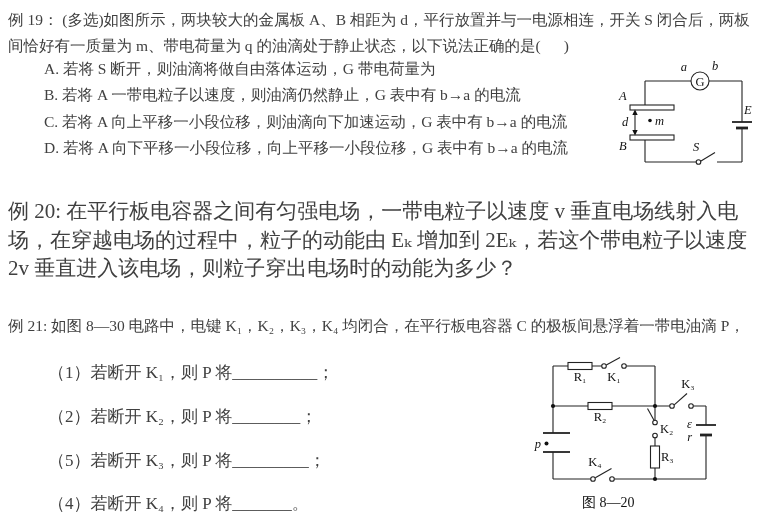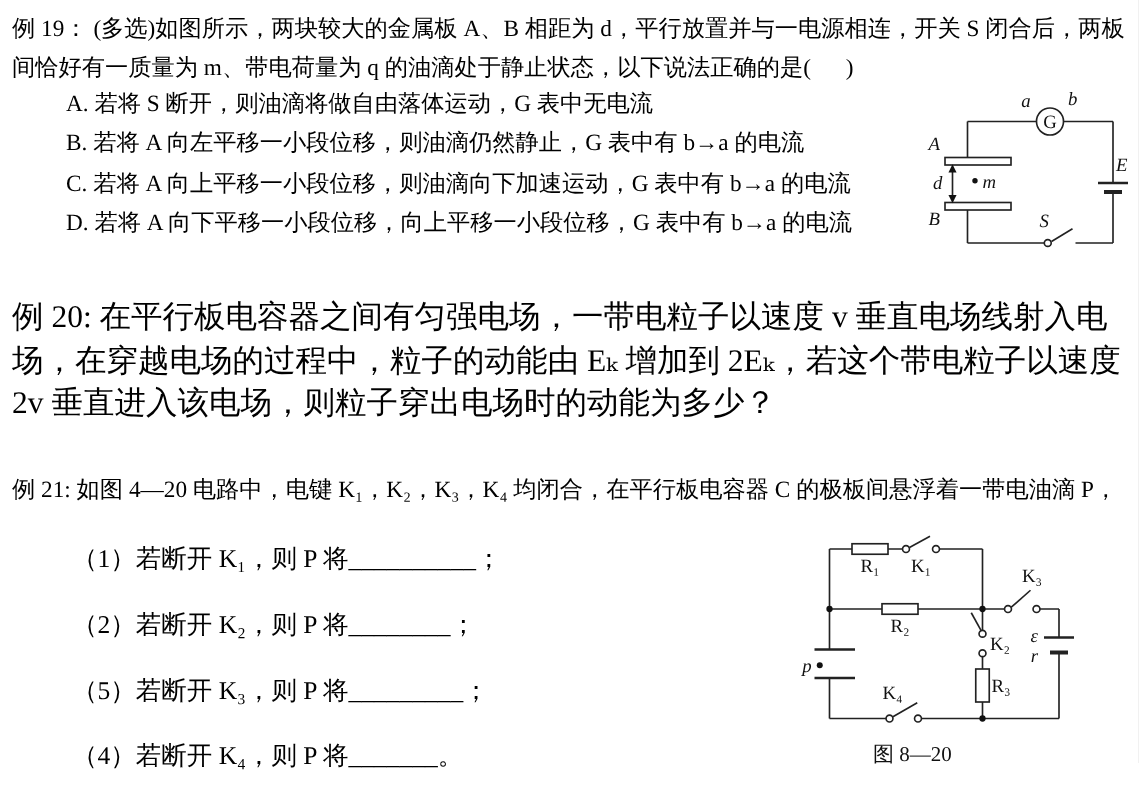--- a/index.html
+++ b/index.html
@@ -1,19 +1,19 @@
 <!DOCTYPE html>
 <html><head>
 <meta charset="utf-8">
 <style>
   html,body { margin:0; padding:0; background:#e8e8e8; }
   .page {
     position:relative; width:759px; height:524px; margin:0 auto;
     background:#ffffff; overflow:hidden;
-    font-family:"Liberation Serif","DejaVu Serif",serif; color:#000000;
+    font-family:"Liberation Serif","DejaVu Serif",serif; color:#404040;
   }
   .para { position:absolute; }
   .p19 { left:8px;  top:7px;   width:748px; font-size:15.5px; line-height:26px; }
   .options { position:absolute; left:44px; top:59px; width:578px; font-size:15.5px; }
   .opt { height:26.3px; white-space:nowrap; }
   .p20 { left:8px;  top:197px; width:750px; font-size:21px; line-height:28.5px; }
   .p21 { left:8px;  top:316px; width:750px; font-size:15.5px; white-space:nowrap; }
   .blank { position:absolute; left:48px; font-size:17px; white-space:nowrap; }
   .b1 { top:361px; } .b2 { top:405px; } .b3 { top:449px; } .b4 { top:492px; }
   svg.fig1 { position:absolute; left:617px; top:57px;  }
@@ -28,22 +28,22 @@
   .dot   { fill:#111; stroke:none; }
 </style>
 </head>
 <body>
 
 <div class="page">
 
   <div class="para p19">例 19：  (多选)如图所示，两块较大的金属板 A、B 相距为 d，平行放置并与一电源相连，开关 S 闭合后，两板间恰好有一质量为 m、带电荷量为 q 的油滴处于静止状态，以下说法正确的是(&nbsp;&nbsp;&nbsp;&nbsp;&nbsp;&nbsp;)</div>
 
   <div class="options">
-    <div class="opt">A. 若将 S 断开，则油滴将做自由落体运动，G 表中无电流</div>
-    <div class="opt">B. 若将 A 向左平移一小段位移，则油滴仍然静止，G 表中有 b→a 的电流</div>
+    <div class="opt">A. 若将 S 断开，则油滴将做自由落体运动，G 带电荷量为</div>
+    <div class="opt">B. 若将 A 一带电粒子以速度，则油滴仍然静止，G 表中有 b→a 的电流</div>
     <div class="opt">C. 若将 A 向上平移一小段位移，则油滴向下加速运动，G 表中有 b→a 的电流</div>
     <div class="opt">D. 若将 A 向下平移一小段位移，向上平移一小段位移，G 表中有 b→a 的电流</div>
   </div>
 
   <svg class="fig1" width="142" height="112" viewBox="0 0 142 112">
     <path class="wire" d="M28,24 H74 M92,24 H125 M125,24 V65 M125,71 V105 M100,105 H125 M28,105 H79 M28,24 V48 M28,83 V105"></path>
     <circle class="comp" cx="83" cy="24" r="9"></circle>
     <text x="83" y="28.5" text-anchor="middle" font-size="11">G</text>
     <text class="it" x="70" y="14" text-anchor="end">a</text>
     <text class="it" x="95" y="13">b</text>
@@ -60,21 +60,21 @@
     <path class="wire" d="M18,55 V76"></path>
     <path class="dot" d="M18,52.5 L15.3,58 H20.7 Z"></path>
     <path class="dot" d="M18,78.5 L15.3,73 H20.7 Z"></path>
     <text class="it" x="5" y="69">d</text>
     <circle class="dot" cx="33" cy="63.5" r="1.8"></circle>
     <text class="it" x="38" y="68">m</text>
   </svg>
 
   <div class="para p20">例 20: 在平行板电容器之间有匀强电场，一带电粒子以速度 v 垂直电场线射入电场，在穿越电场的过程中，粒子的动能由 Eₖ 增加到 2Eₖ，若这个带电粒子以速度 2v 垂直进入该电场，则粒子穿出电场时的动能为多少？</div>
 
-  <div class="para p21">例 21: 如图 4—20 电路中，电键 K₁，K₂，K₃，K₄ 均闭合，在平行板电容器 C 的极板间悬浮着一带电油滴 P，</div>
+  <div class="para p21">例 21: 如图 8—30 电路中，电键 K₁，K₂，K₃，K₄ 均闭合，在平行板电容器 C 的极板间悬浮着一带电油滴 P，</div>
 
   <div class="blank b1">（1）若断开 K₁，则 P 将__________；</div>
   <div class="blank b2">（2）若断开 K₂，则 P 将________；</div>
   <div class="blank b3">（5）若断开 K₃，则 P 将_________；</div>
   <div class="blank b4">（4）若断开 K₄，则 P 将_______。</div>
 
   <svg class="fig2" width="232" height="176" viewBox="0 0 232 176">
     <path class="wire" d="M25,18 H40 M64,18 H73.7 M98.3,18 H127 M127,18 V58 M25,18 V85 M25,58 H60 M84,58 H127
              M127,58 H141.7 M165.3,58 H178 M178,58 V77 M178,87 V131 M178,131 H127
              M127,58 V72.2 M127,89.8 V98 M127,120 V131 M25,104 V131 M25,131 H62.7 M86.3,131 H127"></path>

